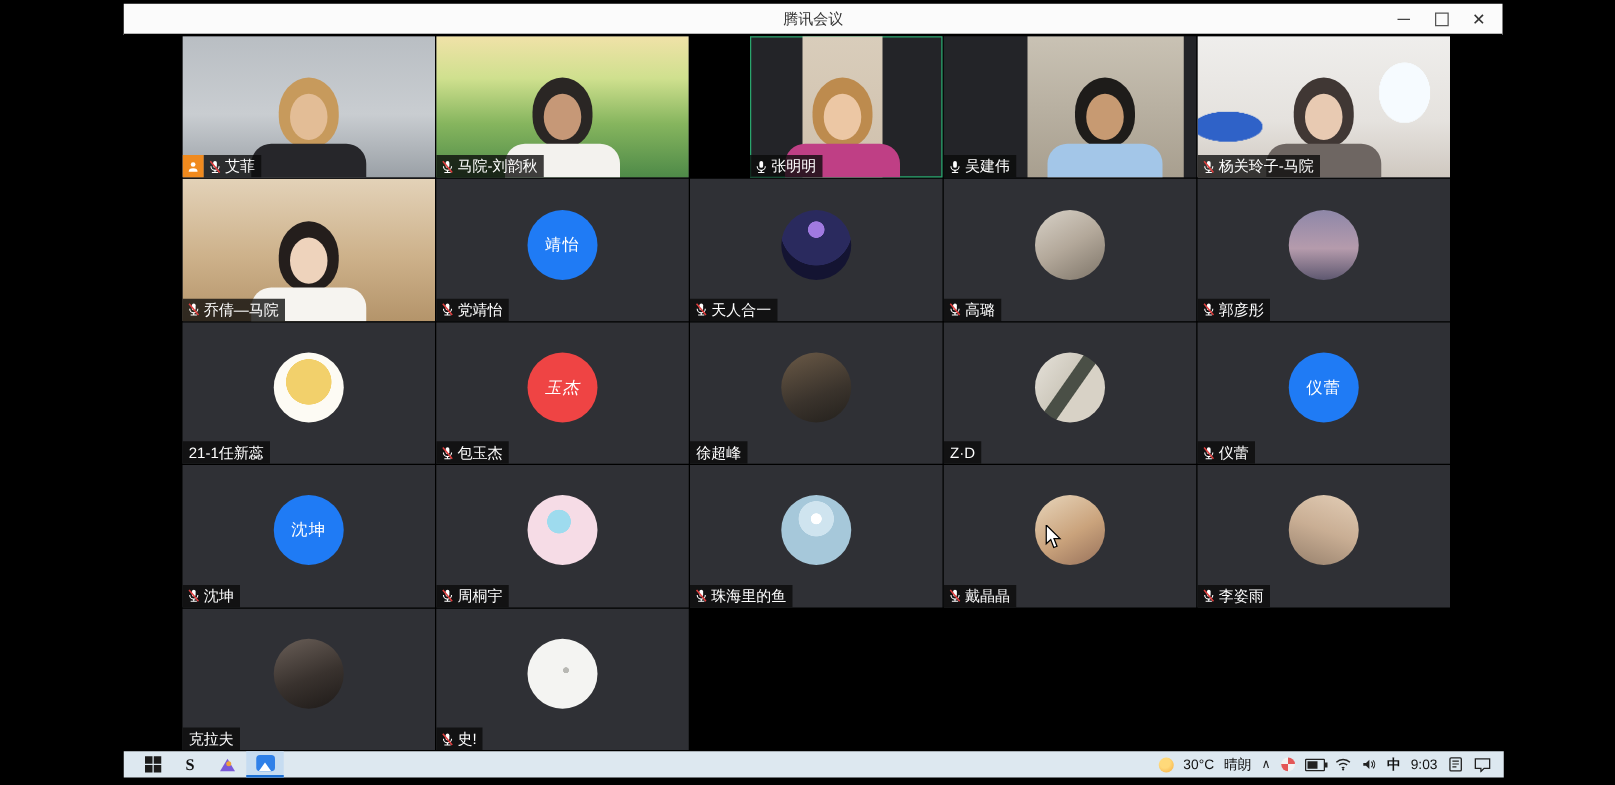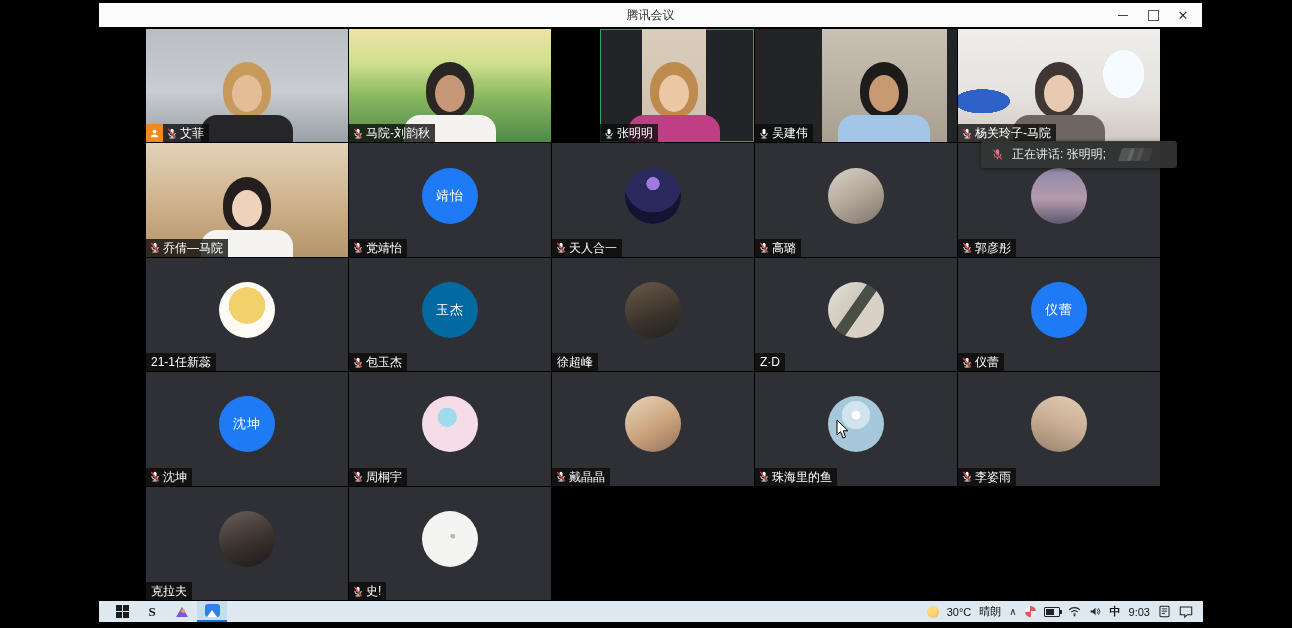--- a/index.html
+++ b/index.html
@@ -288,21 +288,21 @@
         </div>
         <div class="tile">
           <div class="avatar" style="background: radial-gradient(circle at 50% 42%, rgb(242, 208, 107) 0px, rgb(242, 208, 107) 42%, rgb(253, 251, 244) 43%);"></div>
           <div class="labelrow">
             <div class="name-label no-mic">
               <span>21-1任新蕊</span>
             </div>
           </div>
         </div>
         <div class="tile">
-          <div class="avatar avatar-text" style="background: #0369a1;">玉杰</div>
+          <div class="avatar avatar-text" style="background: #ef4444; font-style: italic;">玉杰</div>
           <div class="labelrow">
             <div class="name-label">
               <svg width="12" height="13" viewBox="0 0 24 24" class="micsvg">
                 <rect x="9" y="2.5" width="6" height="11" rx="3" fill="#ffffff"></rect>
                 <path d="M5.5 11 a6.5 6.5 0 0 0 13 0" stroke="#ffffff" stroke-width="1.8" fill="none"></path>
                 <line x1="12" y1="17.5" x2="12" y2="21" stroke="#ffffff" stroke-width="1.8"></line>
                 <line x1="7" y1="21" x2="17" y2="21" stroke="#ffffff" stroke-width="1.8"></line>
                 <line x1="4.5" y1="3" x2="19.5" y2="21" stroke="#e03e3e" stroke-width="2.4"></line>
               </svg>
               <span>包玉杰</span>
@@ -364,46 +364,46 @@
                 <path d="M5.5 11 a6.5 6.5 0 0 0 13 0" stroke="#ffffff" stroke-width="1.8" fill="none"></path>
                 <line x1="12" y1="17.5" x2="12" y2="21" stroke="#ffffff" stroke-width="1.8"></line>
                 <line x1="7" y1="21" x2="17" y2="21" stroke="#ffffff" stroke-width="1.8"></line>
                 <line x1="4.5" y1="3" x2="19.5" y2="21" stroke="#e03e3e" stroke-width="2.4"></line>
               </svg>
               <span>周桐宇</span>
             </div>
           </div>
         </div>
         <div class="tile">
+          <div class="avatar" style="background: radial-gradient(circle at 50% 34%, rgb(255, 255, 255) 0px, rgb(255, 255, 255) 9%, rgb(207, 228, 239) 10%, rgb(207, 228, 239) 30%, rgb(166, 200, 218) 31%);"></div>
+          <div class="labelrow">
+            <div class="name-label">
+              <svg width="12" height="13" viewBox="0 0 24 24" class="micsvg">
+                <rect x="9" y="2.5" width="6" height="11" rx="3" fill="#ffffff"></rect>
+                <path d="M5.5 11 a6.5 6.5 0 0 0 13 0" stroke="#ffffff" stroke-width="1.8" fill="none"></path>
+                <line x1="12" y1="17.5" x2="12" y2="21" stroke="#ffffff" stroke-width="1.8"></line>
+                <line x1="7" y1="21" x2="17" y2="21" stroke="#ffffff" stroke-width="1.8"></line>
+                <line x1="4.5" y1="3" x2="19.5" y2="21" stroke="#e03e3e" stroke-width="2.4"></line>
+              </svg>
+              <span>珠海里的鱼</span>
+            </div>
+          </div>
+        </div>
+        <div class="tile">
           <div class="avatar" style="background: linear-gradient(150deg, rgb(232, 214, 188) 0%, rgb(202, 163, 124) 55%, rgb(150, 112, 90) 100%);"></div>
           <div class="labelrow">
             <div class="name-label">
               <svg width="12" height="13" viewBox="0 0 24 24" class="micsvg">
                 <rect x="9" y="2.5" width="6" height="11" rx="3" fill="#ffffff"></rect>
                 <path d="M5.5 11 a6.5 6.5 0 0 0 13 0" stroke="#ffffff" stroke-width="1.8" fill="none"></path>
                 <line x1="12" y1="17.5" x2="12" y2="21" stroke="#ffffff" stroke-width="1.8"></line>
                 <line x1="7" y1="21" x2="17" y2="21" stroke="#ffffff" stroke-width="1.8"></line>
                 <line x1="4.5" y1="3" x2="19.5" y2="21" stroke="#e03e3e" stroke-width="2.4"></line>
               </svg>
               <span>戴晶晶</span>
-            </div>
-          </div>
-        </div>
-        <div class="tile">
-          <div class="avatar" style="background: radial-gradient(circle at 50% 34%, rgb(255, 255, 255) 0px, rgb(255, 255, 255) 9%, rgb(207, 228, 239) 10%, rgb(207, 228, 239) 30%, rgb(166, 200, 218) 31%);"></div>
-          <div class="labelrow">
-            <div class="name-label">
-              <svg width="12" height="13" viewBox="0 0 24 24" class="micsvg">
-                <rect x="9" y="2.5" width="6" height="11" rx="3" fill="#ffffff"></rect>
-                <path d="M5.5 11 a6.5 6.5 0 0 0 13 0" stroke="#ffffff" stroke-width="1.8" fill="none"></path>
-                <line x1="12" y1="17.5" x2="12" y2="21" stroke="#ffffff" stroke-width="1.8"></line>
-                <line x1="7" y1="21" x2="17" y2="21" stroke="#ffffff" stroke-width="1.8"></line>
-                <line x1="4.5" y1="3" x2="19.5" y2="21" stroke="#e03e3e" stroke-width="2.4"></line>
-              </svg>
-              <span>珠海里的鱼</span>
             </div>
           </div>
         </div>
         <div class="tile">
           <div class="avatar" style="background: linear-gradient(200deg, rgb(226, 205, 182) 0%, rgb(201, 174, 148) 50%, rgb(150, 128, 108) 100%);"></div>
           <div class="labelrow">
             <div class="name-label">
               <svg width="12" height="13" viewBox="0 0 24 24" class="micsvg">
                 <rect x="9" y="2.5" width="6" height="11" rx="3" fill="#ffffff"></rect>
                 <path d="M5.5 11 a6.5 6.5 0 0 0 13 0" stroke="#ffffff" stroke-width="1.8" fill="none"></path>
@@ -434,36 +434,20 @@
                 <line x1="7" y1="21" x2="17" y2="21" stroke="#ffffff" stroke-width="1.8"></line>
                 <line x1="4.5" y1="3" x2="19.5" y2="21" stroke="#e03e3e" stroke-width="2.4"></line>
               </svg>
               <span>史!</span>
             </div>
           </div>
         </div>
       </div>
   </div>
 
-  <div class="toast">
-    <span class="t-mic">
-      <svg class="micsvg" width="13" height="13" viewBox="0 0 24 24">
-        <rect x="9" y="2.5" width="6" height="11" rx="3" fill="#e07a8a"></rect>
-        <path d="M5.5 11 a6.5 6.5 0 0 0 13 0" stroke="#e07a8a" stroke-width="1.8" fill="none"></path>
-        <line x1="12" y1="17.5" x2="12" y2="21" stroke="#e07a8a" stroke-width="1.8"></line>
-        <line x1="4" y1="3" x2="20" y2="21" stroke="#c9566b" stroke-width="2.2"></line>
-      </svg>
-    </span>
-    <span class="t-text">正在讲话: 张明明;</span>
-    <span class="chevs">
-      <span class="chev c1"></span>
-        <span class="chev c2"></span>
-        <span class="chev c3"></span>
-    </span>
-  </div>
 
   <svg class="cursor" width="14" height="20" viewBox="0 0 14 20">
     <path d="M1 0 L1 15 L4.6 11.6 L7 18 L9.6 17 L7.2 10.8 L12 10.8 Z" fill="#fff" stroke="#000" stroke-width="1"></path>
   </svg>
 
   <div class="taskbar">
     <div class="tb-left">
       <div class="tb-app">
         <span class="start-grid">
             <i></i>

